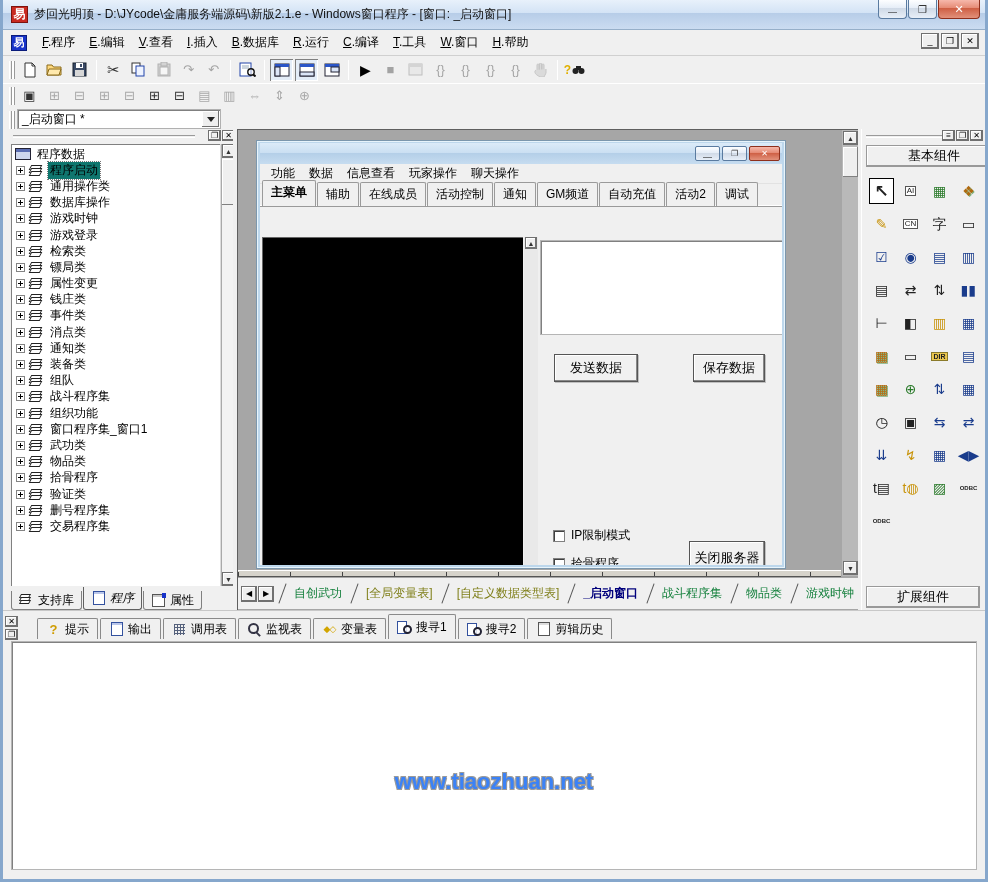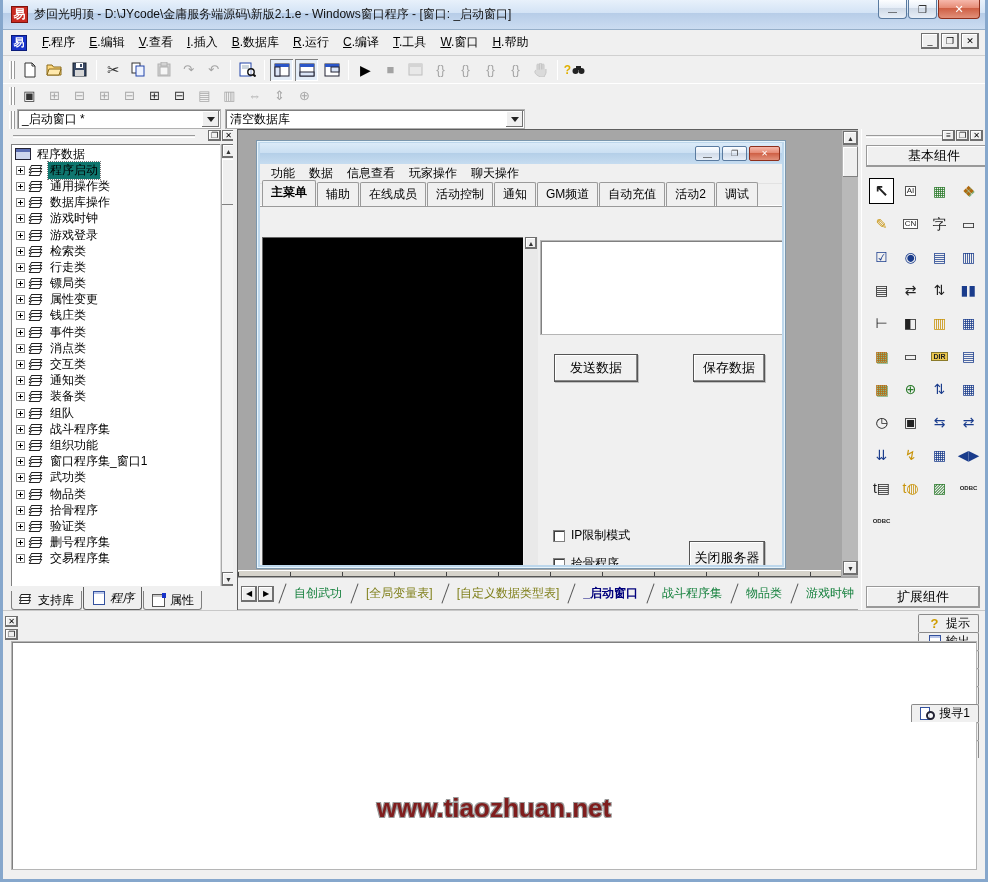--- a/index.html
+++ b/index.html
@@ -157,28 +157,28 @@
   .cg.b{color:#1a3c8c;} .cg.g{color:#2a7a2a;} .cg.o{color:#c8930a;} .cg.m{color:#b06a10;text-shadow:1px 1px 0 #7fb27f;}
   .cg.txt{font-size:8px;border:1px solid #555;padding:0 1px;background:#fff;}
   .cg.dirtxt{font-size:7px;font-weight:bold;background:#ecc84f;border:1px solid #8a7a2a;padding:0 1px;}
   .cg.odbctxt{font-size:6px;font-weight:bold;letter-spacing:0;}
   .cg.big{font-size:17px;font-weight:bold;}
   #rp-ext{position:absolute;left:4px;bottom:2px;width:114px;height:22px;background:#f0f0f0;border:1px solid #999;
      box-shadow:inset -1px -1px 0 #999,inset 1px 1px 0 #fff;display:flex;align-items:center;justify-content:center;font-size:13px;}
   
   #bottompanel{position:absolute;left:0;top:610px;width:982px;height:266px;background:#f0f0f0;border-top:1px solid #c8c8c8;}
   #bp-mini{position:absolute;left:2px;top:5px;display:flex;flex-direction:column;gap:2px;}
-  #bp-tabs{position:absolute;left:34px;top:3px;right:4px;height:25px;display:flex;align-items:flex-end;flex-direction:column;}
+  #bp-tabs{position:absolute;left:34px;top:3px;right:4px;height:25px;display:flex;align-items:flex-end;}
   .btab{border:1px solid #8a8a8a;border-bottom:none;border-radius:2px 2px 0 0;background:#f0f0f0;height:21px;
      display:flex;align-items:center;padding:0 8px;font-size:12px;margin-right:2px;}
   .btab.active{height:25px;z-index:2;}
   #bp-content{position:absolute;left:8px;top:30px;right:8px;bottom:6px;background:#fff;
      box-shadow:inset 1px 1px 0 #808080,inset -1px -1px 0 #fff;border:1px solid #b5b5b5;}
-  #watermark{position:absolute;left:50%;top:151px;transform:translateX(-50%);
-     font-size:26px;font-weight:bold;color:#7f1d1d;
+  #watermark{position:absolute;left:50%;top:127px;transform:translateX(-50%);
+     font-size:22px;font-weight:bold;color:#3b82f6;
      text-shadow:-1px -1px 0 #9a9a9a,1px -1px 0 #9a9a9a,-1px 1px 0 #9a9a9a,1px 1px 0 #9a9a9a;}
   
   .vsplit{position:absolute;top:129px;width:4px;height:481px;background:#f0f0f0;}
 </style>
 </head>
 <body>
 
 <div id="app">
 
   <div id="titlebar">
@@ -399,26 +399,20 @@
 
   <div id="comborow">
     <div class="grip"></div>
     <div class="combo" style="width:204px">
       <span class="cv">_启动窗口 *</span>
       <span class="cb">
           <span class="arr-d"></span>
         </span>
     </div>
     <div style="width:4px"></div>
-    <div class="combo" style="width:300px">
-      <span class="cv">清空数据库</span>
-      <span class="cb">
-          <span class="arr-d"></span>
-        </span>
-    </div>
   </div>
 
   <div id="leftpanel">
     <div class="phead">
       <div class="groove"></div>
       <div class="pbtns">
         <div class="btn3d pbtn">❐</div>
         <div class="btn3d pbtn">✕</div>
       </div>
     </div>
@@ -482,29 +476,20 @@
           <div class="trow">
             <span class="texp"></span>
             <span class="tstack">
               <i></i>
               <i></i>
               <i></i>
             </span>
             <span class="tlabel">检索类</span>
           </div>
 
-          <div class="trow">
-            <span class="texp"></span>
-            <span class="tstack">
-              <i></i>
-              <i></i>
-              <i></i>
-            </span>
-            <span class="tlabel">行走类</span>
-          </div>
 
 
           <div class="trow">
             <span class="texp"></span>
             <span class="tstack">
               <i></i>
               <i></i>
               <i></i>
             </span>
             <span class="tlabel">镖局类</span>
@@ -543,29 +528,20 @@
           <div class="trow">
             <span class="texp"></span>
             <span class="tstack">
               <i></i>
               <i></i>
               <i></i>
             </span>
             <span class="tlabel">消点类</span>
           </div>
 
-          <div class="trow">
-            <span class="texp"></span>
-            <span class="tstack">
-              <i></i>
-              <i></i>
-              <i></i>
-            </span>
-            <span class="tlabel">交互类</span>
-          </div>
 
           <div class="trow">
             <span class="texp"></span>
             <span class="tstack">
               <i></i>
               <i></i>
               <i></i>
             </span>
             <span class="tlabel">通知类</span>
           </div>

